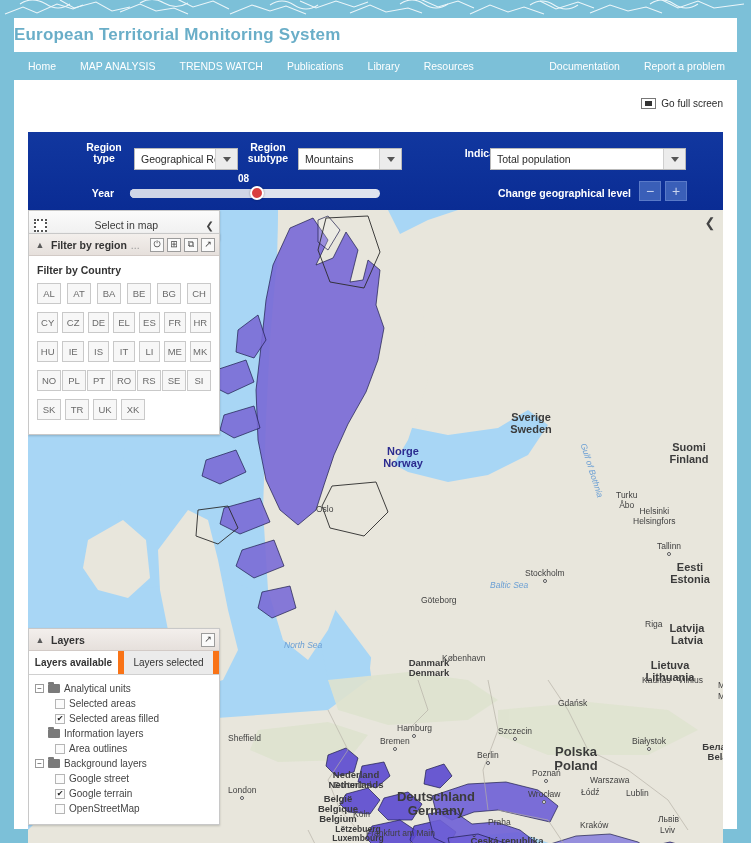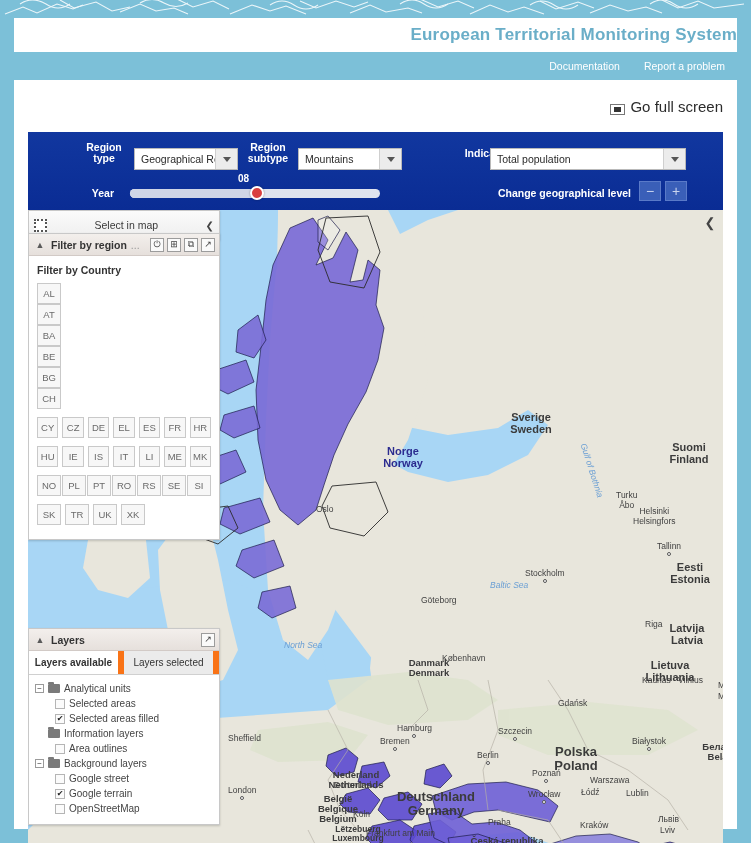--- a/index.html
+++ b/index.html
@@ -15,21 +15,21 @@
   #topband {
     position:absolute; left:0; top:0; width:751px; height:18px;
     background:#7cc0d8; overflow:hidden;
   }
   #topband svg { position:absolute; left:0; top:-6px; }
 
   
   #titlebar {
     position:absolute; left:14px; top:18px; width:723px; height:34px;
     background:#ffffff;
-    display:flex; align-items:center; justify-content:flex-end;
+    display:flex; align-items:center; justify-content:flex-start;
   }
   #titlebar .ttl {
     color:#6aaec8; font-size:17px; font-weight:bold; letter-spacing:0.2px;
   }
 
   
   #nav {
     position:absolute; left:14px; top:52px; width:723px; height:28px;
     background:#7cc0d8;
     display:flex; align-items:center;
@@ -45,22 +45,22 @@
 
   
   #page {
     position:absolute; left:14px; top:80px; width:723px; height:749px;
     background:#ffffff;
   }
 
   
   #fullscreen {
     position:absolute; right:14px; top:18px;
-    display:flex; align-items:flex-end; gap:5px;
-    font-size:15px; color:#2b2b2b; cursor:pointer;
+    display:flex; align-items:flex-start; gap:5px;
+    font-size:10px; color:#2b2b2b; cursor:pointer;
   }
   #fullscreen .fsicon {
     width:15px; height:11px; border:1px solid #777; background:#fff;
     display:inline-flex; align-items:center; justify-content:center;
   }
   #fullscreen .fsicon i {
     display:block; width:7px; height:5px; background:#333;
   }
 
   
@@ -261,20 +261,28 @@
       <path d="M650 10 q12 -8 24 0 q12 8 24 0"></path>
     </g>
   </svg>
 </div>
 
 <div id="titlebar">
   <div class="ttl">European Territorial Monitoring System</div>
 </div>
 
 <div id="nav">
+  <div class="left">
+    <a class="first">Home</a>
+    <a>MAP ANALYSIS</a>
+    <a>TRENDS WATCH</a>
+    <a>Publications</a>
+    <a>Library</a>
+    <a>Resources</a>
+  </div>
   <div class="right">
     <a>Documentation</a>
     <a>Report a problem</a>
   </div>
 </div>
 
 <div id="page">
 
   <div id="fullscreen">
     <span class="fsicon">
@@ -596,21 +604,21 @@
         <span class="ptools">
           <span class="icobox">⏻</span>
           <span class="icobox">⊞</span>
           <span class="icobox">⧉</span>
           <span class="icobox">↗</span>
         </span>
       </div>
       <div class="fbody">
         <div class="sub">Filter by Country</div>
         <div class="ccgrid" id="cc-grid">
-            <div style="display: flex; gap: 0; width: 100%; margin-bottom: 4px; flex-direction: column;">
+            <div style="display: flex; gap: 6px; width: 100%; margin-bottom: 4px;">
               <div class="cc">AL</div>
               <div class="cc">AT</div>
               <div class="cc">BA</div>
               <div class="cc">BE</div>
               <div class="cc">BG</div>
               <div class="cc">CH</div>
             </div>
             <div style="display: flex; gap: 4px; width: 100%; margin-bottom: 4px;">
               <div class="cc">CY</div>
               <div class="cc">CZ</div>

